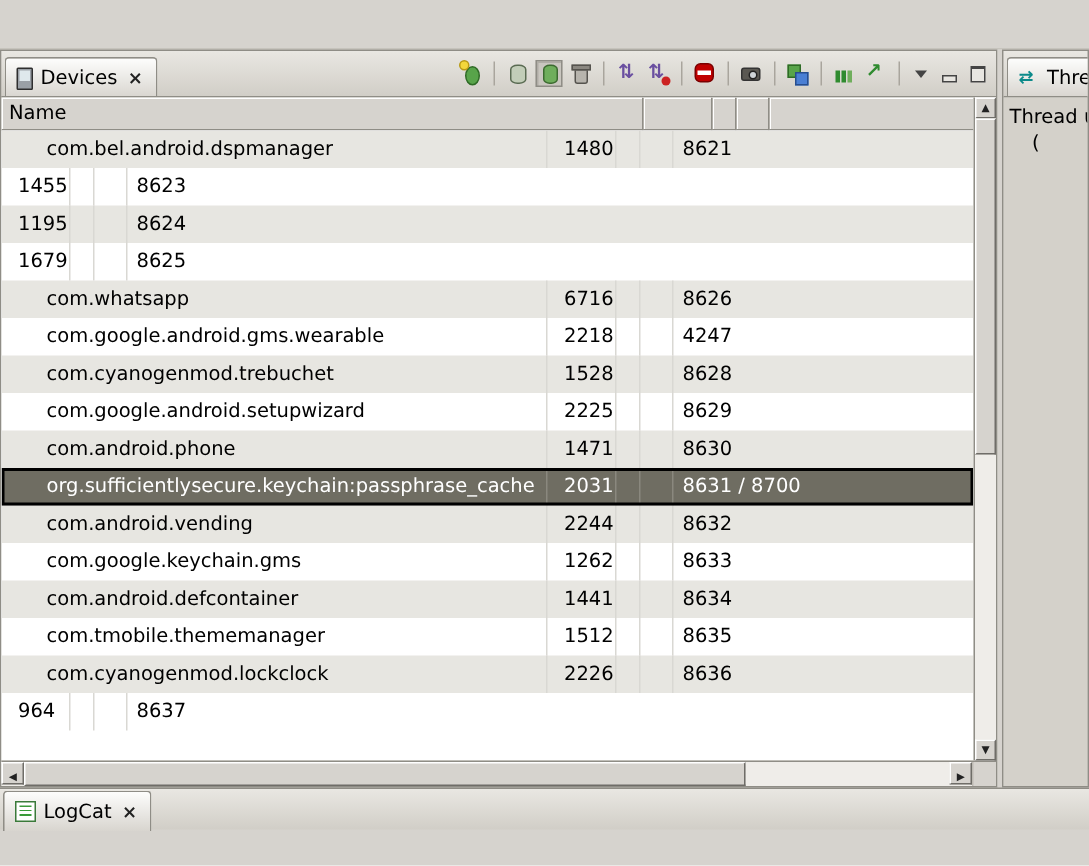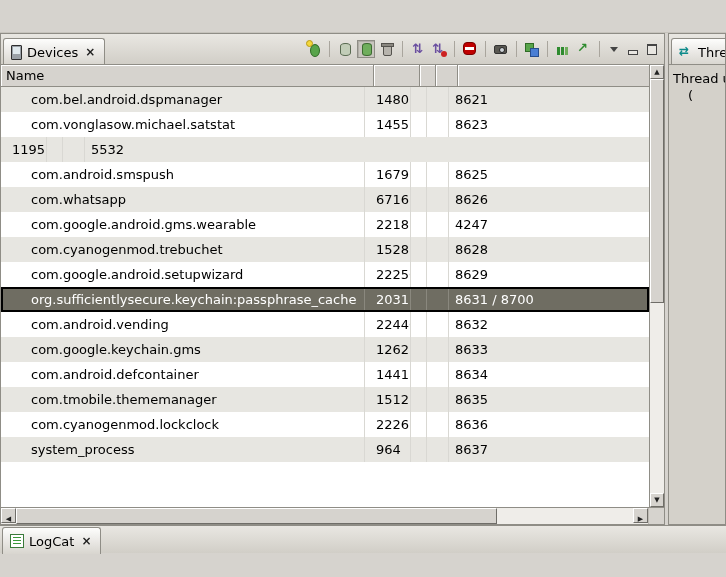--- a/index.html
+++ b/index.html
@@ -58,21 +58,21 @@
   .thricon{width:14px;height:14px;position:relative;flex:none}
   .thricon::before{content:'⇄';position:absolute;left:0;top:-1px;font-size:12px;color:#0c8a8a;font-weight:bold}
   .logicon{width:12px;height:12px;background:#fff;border:1px solid #3a7a3a;position:relative;flex:none}
   .logicon::before{content:'';position:absolute;left:2px;top:2px;right:2px;height:8px;background:repeating-linear-gradient(to bottom,#3a9a3a 0 1px,transparent 1px 3px)}
 
   
   .tablewrap{display:flex;flex:1;background:#fff;min-height:0}
   .cols{flex:1;display:flex;flex-direction:column;overflow:hidden}
   .thead{display:flex;height:22px;flex:none;background:#d6d3ce}
   .th{box-sizing:border-box;border-right:1px solid #8f8d86;border-bottom:1px solid #8f8d86;box-shadow:inset 1px 1px 0 #fff;padding:3px 0 0 5px;overflow:hidden;white-space:nowrap;cursor:pointer}
-  .th.name{width:373px}.th.c2{width:46px}.th.c3{width:16px}.th.c4{width:22px}.th.c5{flex:1;border-right:none}
+  .th.name{width:428px}.th.c2{width:46px}.th.c3{width:16px}.th.c4{width:22px}.th.c5{flex:1;border-right:none}
   .rows{flex:1;overflow:hidden;background:#fff}
   .trow{display:flex;height:25px;line-height:25px;cursor:pointer}
   .trow:nth-child(odd){background:#e7e6e1}
   .td{box-sizing:border-box;overflow:hidden;white-space:nowrap;border-right:1px solid #d9d8d3}
   .td.name{width:364px;padding-left:30px}
   .td.c2{width:46px;padding-left:11px}
   .td.c3{width:16px}
   .td.c4{width:22px}
   .td.c5{flex:1;padding-left:6px;border-right:none}
   .trow.selected{outline:2px solid #000;outline-offset:-2px}
@@ -153,34 +153,32 @@
           </div>
           <div class="rows" id="rows">
               <div class="trow">
                 <div class="td name">com.bel.android.dspmanager</div>
                 <div class="td c2">1480</div>
                 <div class="td c3"></div>
                 <div class="td c4"></div>
                 <div class="td c5">8621</div>
               </div>
               <div class="trow">
-                <div class="td name">com.vonglasow.michael.satstat</div>
                 <div class="td c2">14553</div>
                 <div class="td c3"></div>
                 <div class="td c4"></div>
                 <div class="td c5">8623</div>
               </div>
               <div class="trow">
                 <div class="td c2">1195</div>
                 <div class="td c3"></div>
                 <div class="td c4"></div>
-                <div class="td c5">5532</div>
-              </div>
-              <div class="trow">
-                <div class="td name">com.android.smspush</div>
+                <div class="td c5">8624</div>
+              </div>
+              <div class="trow">
                 <div class="td c2">1679</div>
                 <div class="td c3"></div>
                 <div class="td c4"></div>
                 <div class="td c5">8625</div>
               </div>
               <div class="trow">
                 <div class="td name">com.whatsapp</div>
                 <div class="td c2">6716</div>
                 <div class="td c3"></div>
                 <div class="td c4"></div>
@@ -199,20 +197,27 @@
                 <div class="td c3"></div>
                 <div class="td c4"></div>
                 <div class="td c5">8628</div>
               </div>
               <div class="trow">
                 <div class="td name">com.google.android.setupwizard</div>
                 <div class="td c2">22250</div>
                 <div class="td c3"></div>
                 <div class="td c4"></div>
                 <div class="td c5">8629</div>
+              </div>
+              <div class="trow">
+                <div class="td name">com.android.phone</div>
+                <div class="td c2">1471</div>
+                <div class="td c3"></div>
+                <div class="td c4"></div>
+                <div class="td c5">8630</div>
               </div>
               <div class="trow selected" style="background: rgb(111, 109, 98); color: rgb(255, 255, 255);">
                 <div class="td name">org.sufficientlysecure.keychain:passphrase_cache</div>
                 <div class="td c2">20311</div>
                 <div class="td c3"></div>
                 <div class="td c4"></div>
                 <div class="td c5">8631 / 8700</div>
               </div>
               <div class="trow">
                 <div class="td name">com.android.vending</div>
@@ -243,21 +248,20 @@
                 <div class="td c5">8635</div>
               </div>
               <div class="trow">
                 <div class="td name">com.cyanogenmod.lockclock</div>
                 <div class="td c2">22265</div>
                 <div class="td c3"></div>
                 <div class="td c4"></div>
                 <div class="td c5">8636</div>
               </div>
               <div class="trow">
-                <div class="td name">system_process</div>
                 <div class="td c2">964</div>
                 <div class="td c3"></div>
                 <div class="td c4"></div>
                 <div class="td c5">8637</div>
               </div>
             </div>
         </div>
         <div class="vscroll">
           <div class="sbtn up"></div>
           <div class="vtrack">

